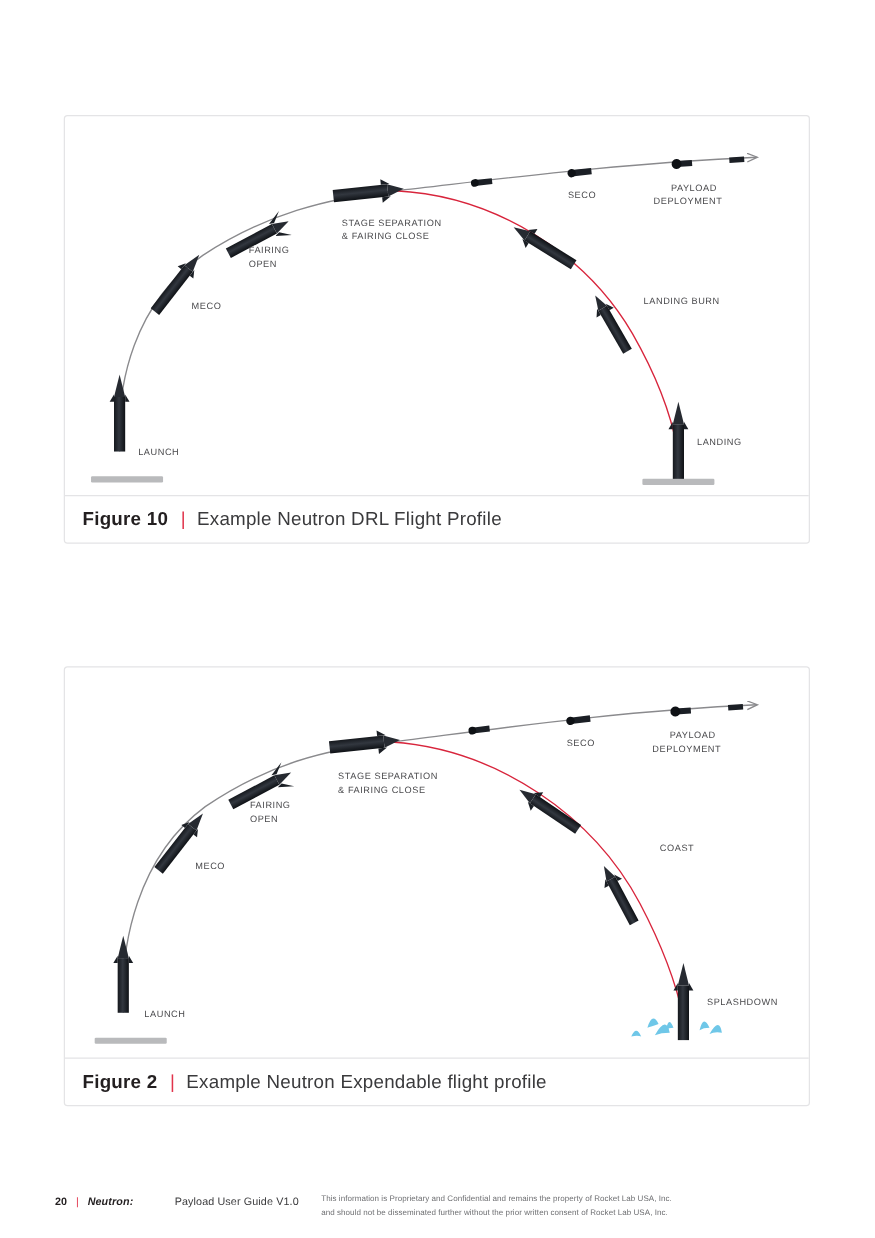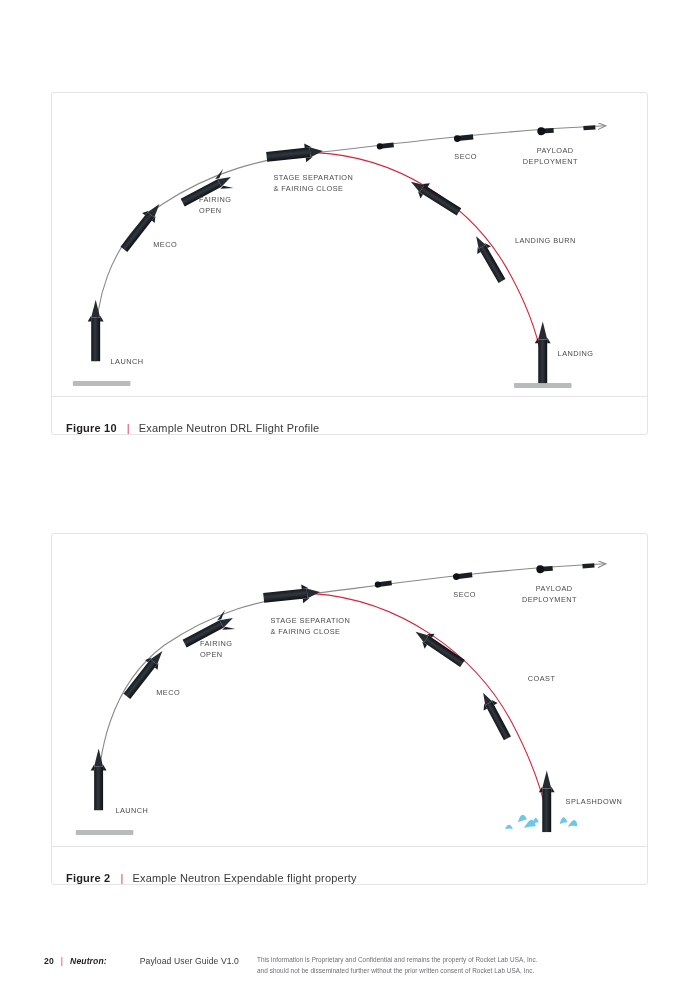--- a/index.html
+++ b/index.html
@@ -38,24 +38,24 @@
     overflow: hidden;
   }
   .figure-art svg { display: block; width: 100%; height: 100%; }
 
   .figure-caption {
     position: absolute;
     left: 0; right: 0; bottom: 0;
     height: 38px;
     border-top: 1px solid #e4e4e6;
     display: flex;
-    align-items: flex-end;
+    align-items: center;
     padding-left: 14px;
     box-sizing: border-box;
-    font-size: 11px;
+    font-size: 15px;
     letter-spacing: .2px;
   }
   .cap-label {
     font-weight: bold;
     color: #231f20;
   }
   .cap-sep {
     color: #e1334b;
     margin: 0 9px 0 10px;
     font-weight: 400;
@@ -318,21 +318,21 @@
       <text class="anno" x="486" y="57">PAYLOAD</text>
       <text class="anno" x="472" y="68">DEPLOYMENT</text>
       <text class="anno" x="478" y="148">COAST</text>
       <text class="anno" x="516" y="272">SPLASHDOWN</text>
     </svg>
   </div>
 
   <div class="figure-caption">
     <span class="cap-label">Figure 2</span>
     <span class="cap-sep">|</span>
-    <span class="cap-text">Example Neutron Expendable flight property</span>
+    <span class="cap-text">Example Neutron Expendable flight profile</span>
   </div>
 </div>
 
 <div id="page-footer">
   <div class="footer-left">
     <span class="footer-page">20</span>
     <span class="footer-sep">|</span>
     <span class="footer-doc-strong">Neutron:</span>
     <span class="footer-doc-rest">Payload User Guide V1.0</span>
   </div>

